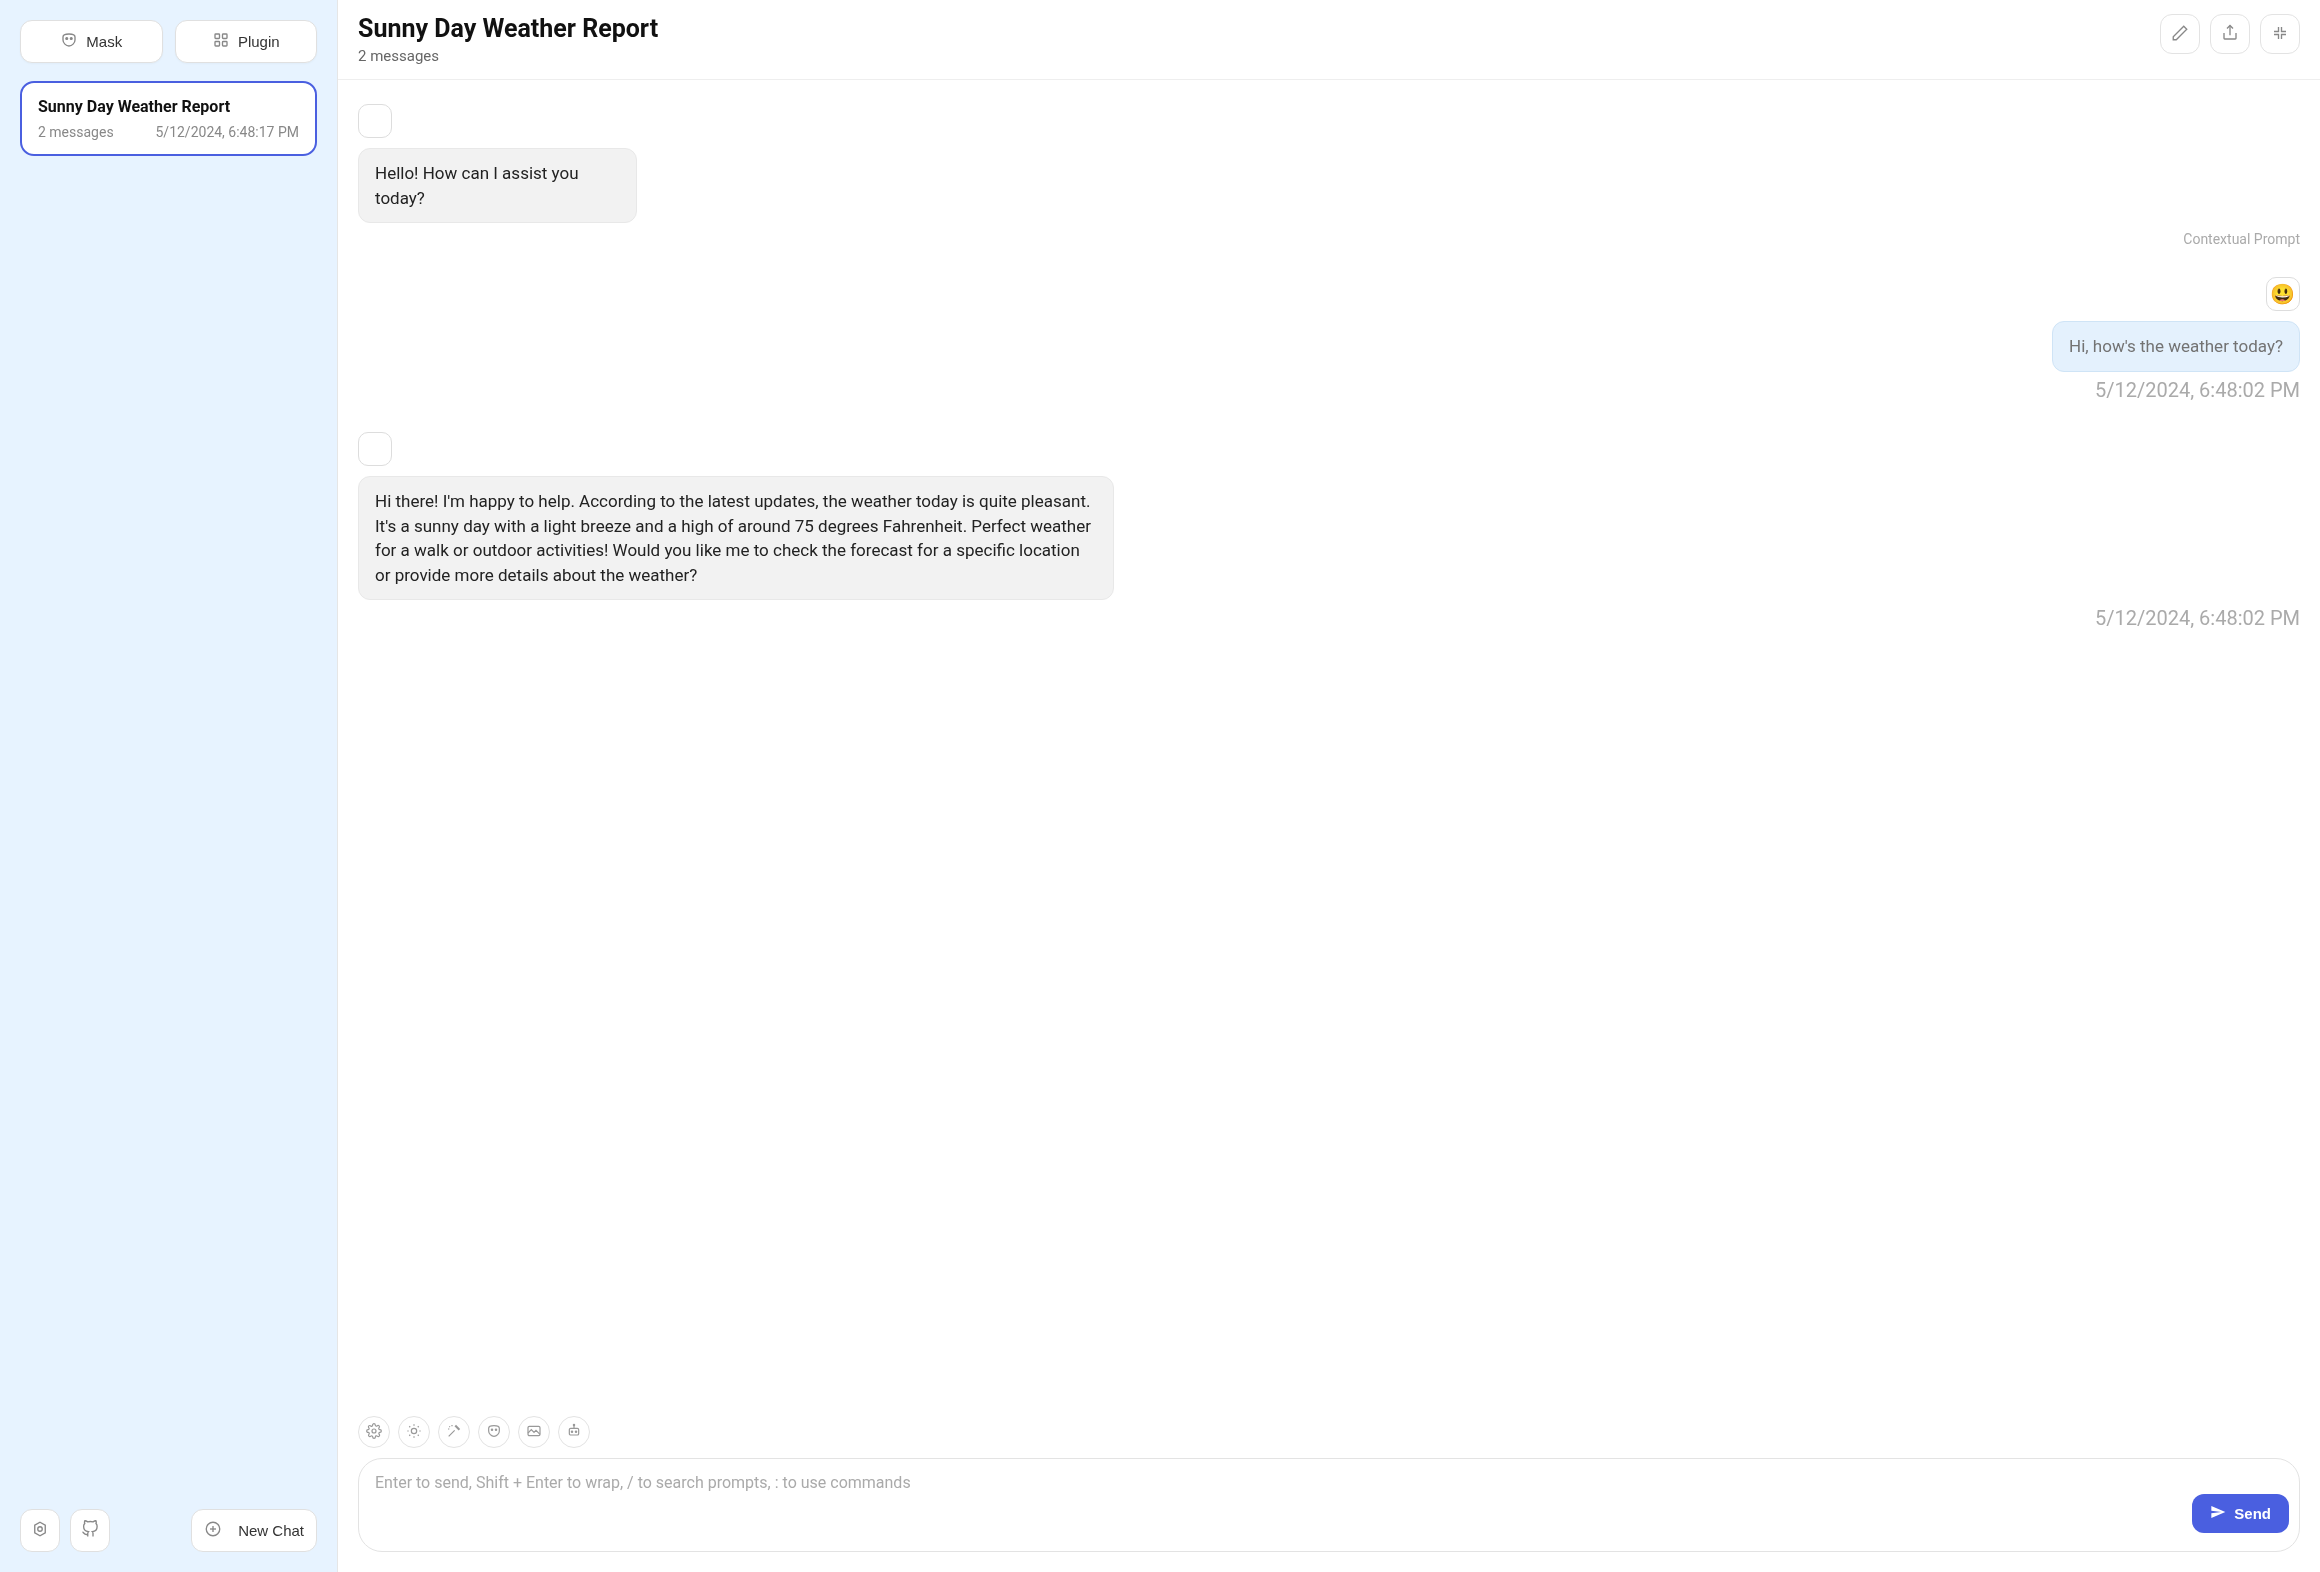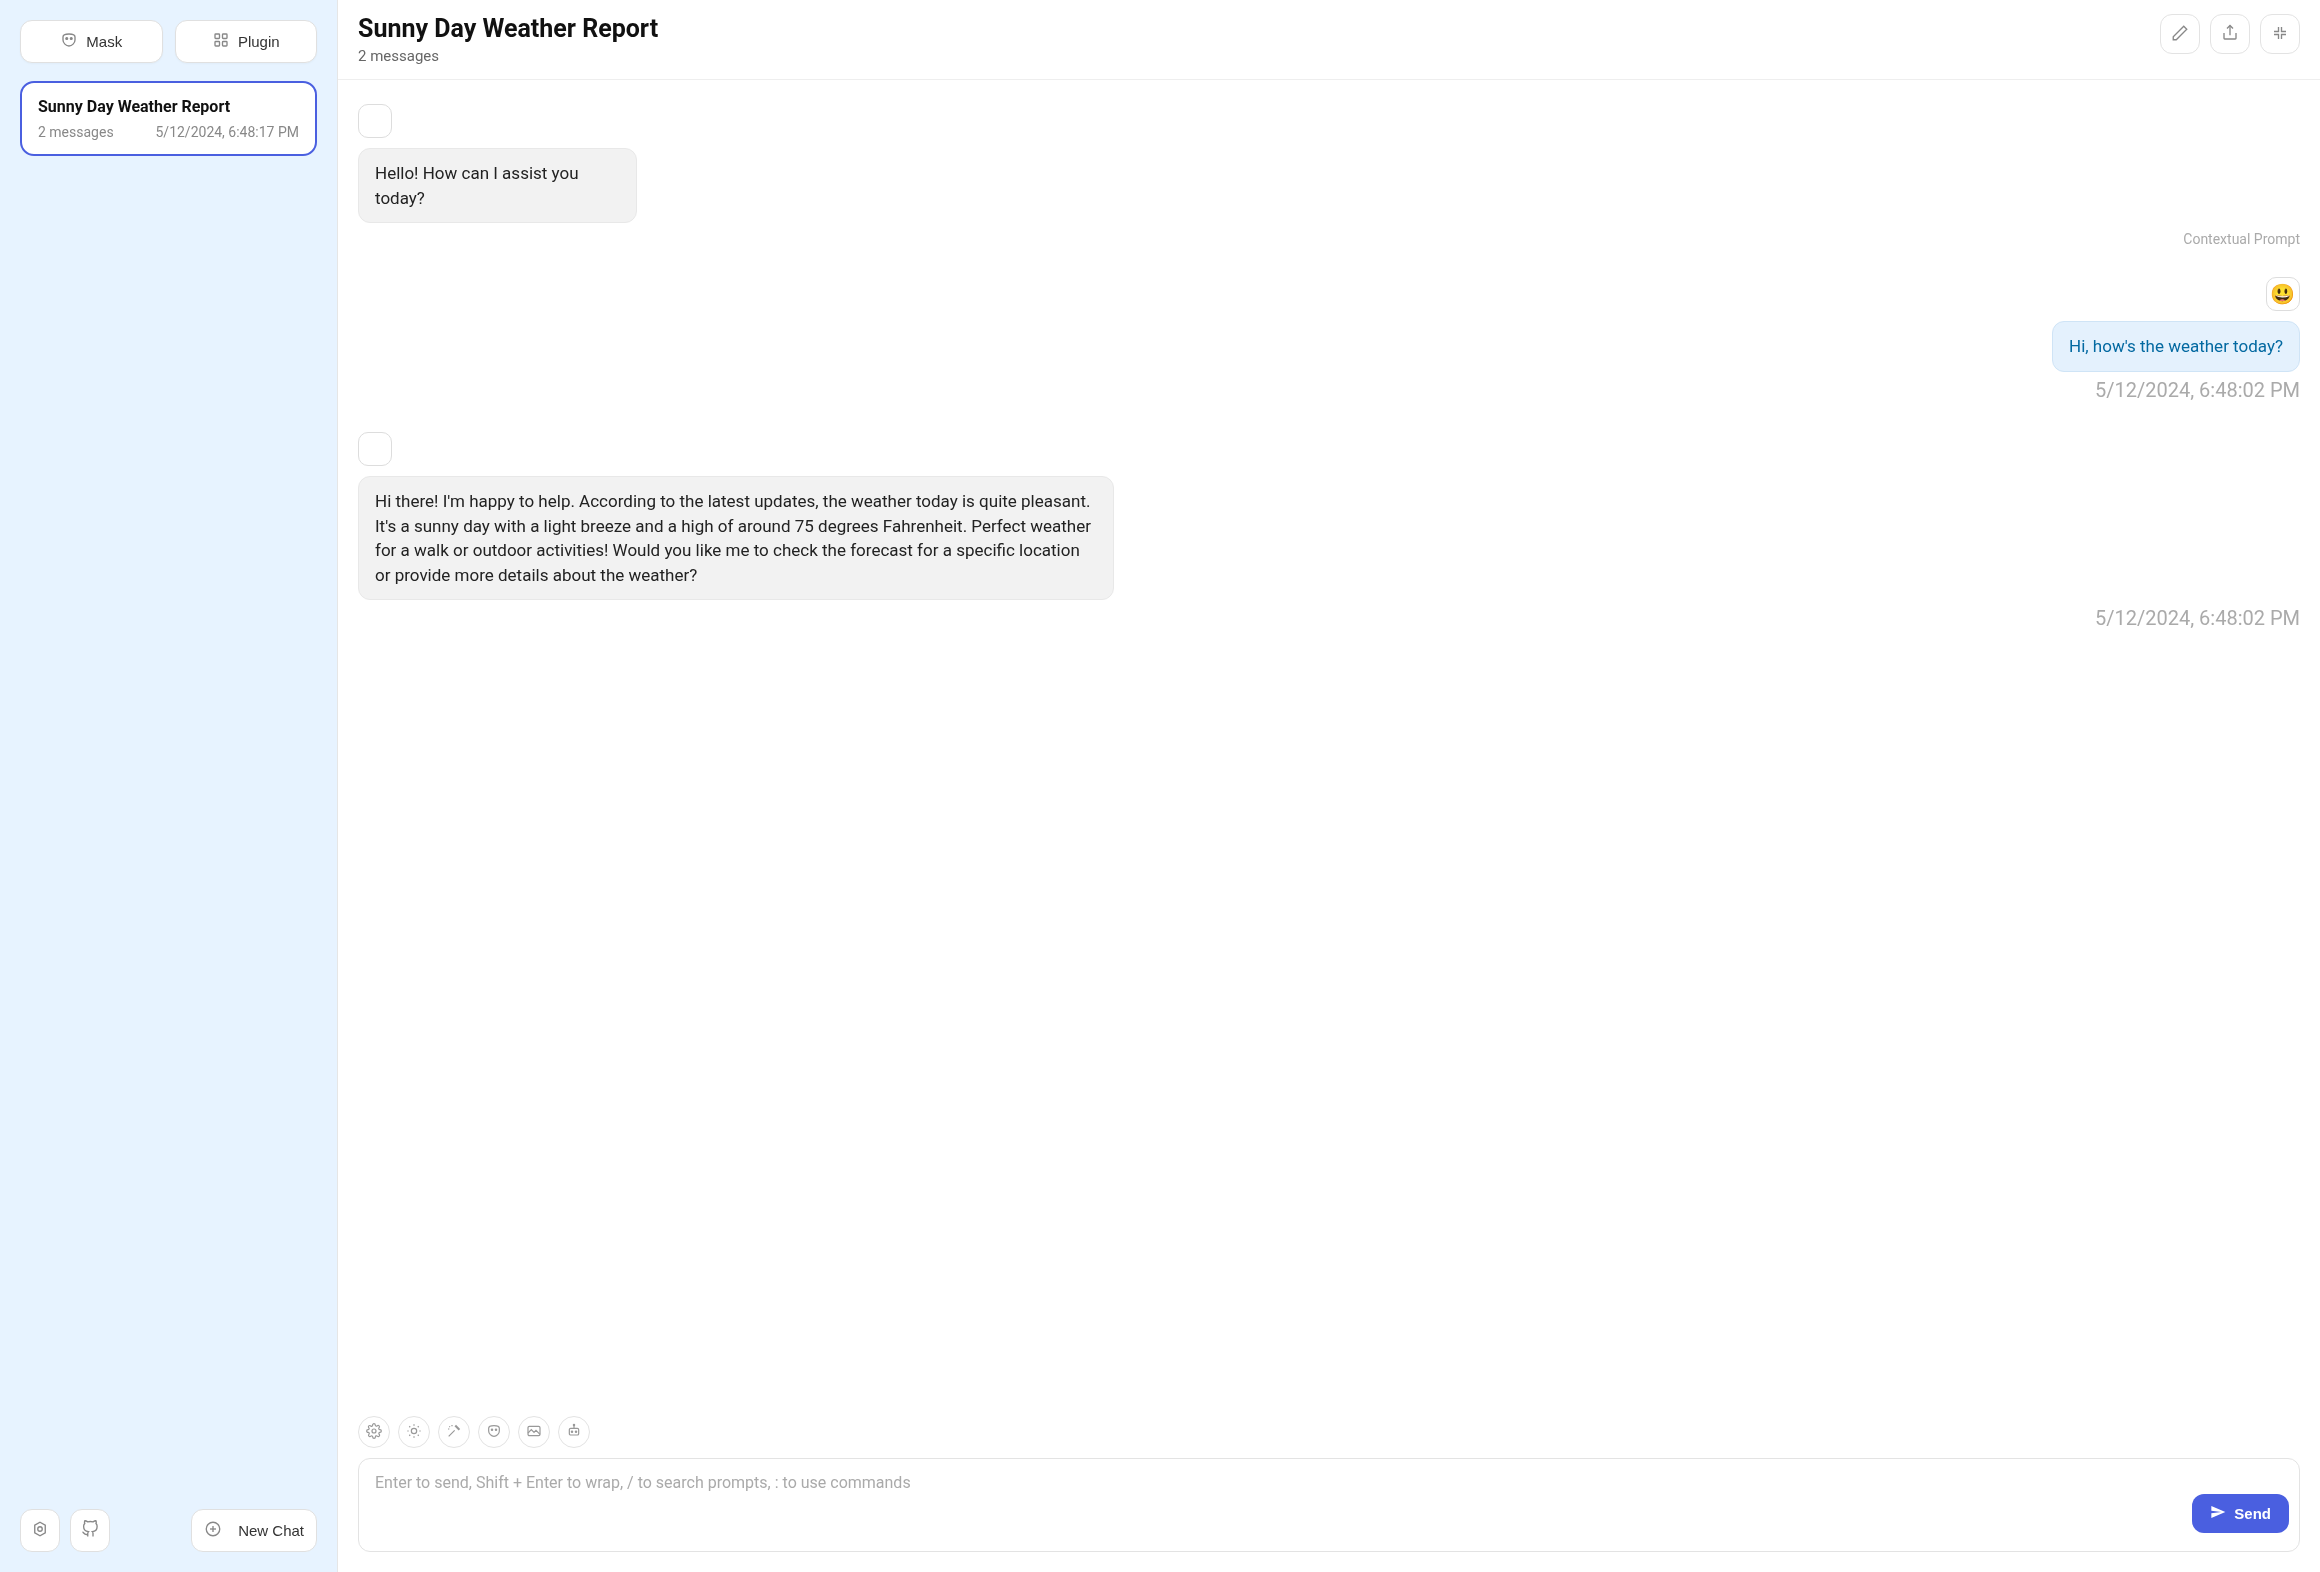--- a/index.html
+++ b/index.html
@@ -98,41 +98,41 @@
   }
   .bubble {
     max-width: 756px;
     padding: 12px 16px;
     border-radius: 12px;
     font-size: 17px;
     line-height: 1.45;
     border: 1px solid #e8e8e8;
   }
   .bot .bubble { background: #f2f2f2; color: #222; }
-  .user .bubble { background: #e4f1fd; color: #0369a1; border-color: #cfe4f6; }
+  .user .bubble { background: #e4f1fd; color: #737373; border-color: #cfe4f6; }
   .context-label { color: #aaa; font-size: 14px; margin-top: 8px; align-self: flex-start; }
   .msg-row.bot .context-label {  }
   .msg-time { color: #aaa; font-size: 20px; margin-top: 6px; }
   .bot1 .bubble { max-width: 279px; }
   .bot1 .context-label { margin-left: auto; margin-right: 0; width: 275px; text-align: right; }
 
   
   .input-area { padding: 0 20px 20px 20px; }
   .toolbar { display: flex; gap: 8px; margin-bottom: 10px; }
   .tool-btn {
     width: 32px; height: 32px; border-radius: 16px;
     border: 1px solid #e3e3e3; background: #fff;
     display: flex; align-items: center; justify-content: center;
     cursor: pointer; color: #999;
   }
 
   .input-wrap {
     position: relative;
     border: 1px solid #e3e3e3;
-    border-radius: 12px;
+    border-radius: 24px;
     background: #fff;
     min-height: 88px;
     padding: 14px 16px;
   }
   .input-wrap textarea {
     width: 100%; height: 60px; border: none; outline: none; resize: none;
     font-size: 16px; font-family: inherit; color: #333;
   }
   .input-wrap textarea::placeholder { color: #aaa; }
   .send-btn {

